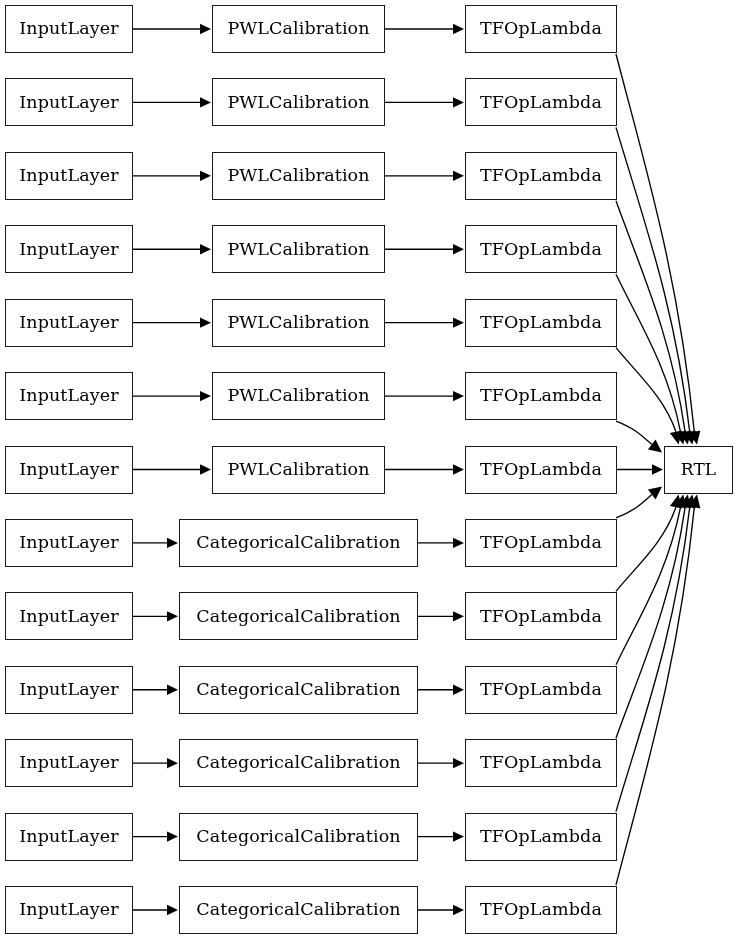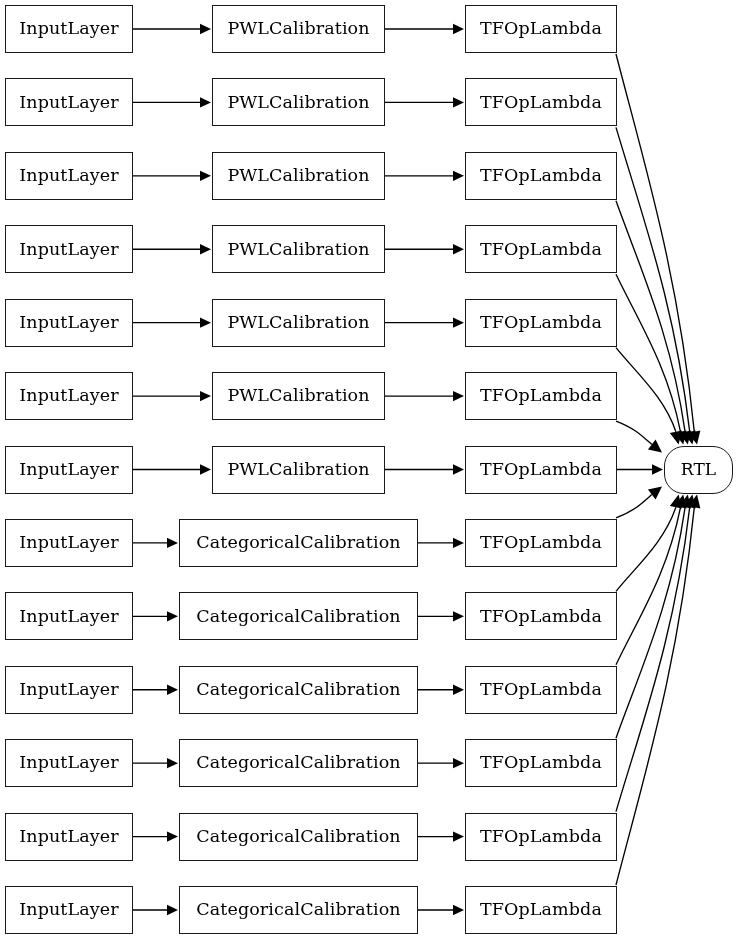--- a/index.html
+++ b/index.html
@@ -248,18 +248,18 @@
       </div>
       <div class="gnode" style="left: 5px; top: 886px; width: 128px; height: 48px;">
         <span>InputLayer</span>
       </div>
       <div class="gnode" style="left: 179px; top: 886px; width: 239px; height: 48px;">
         <span>CategoricalCalibration</span>
       </div>
       <div class="gnode" style="left: 465px; top: 886px; width: 152px; height: 48px;">
         <span>TFOpLambda</span>
       </div>
-      <div class="gnode rtl" style="left: 664px; top: 445.5px; width: 69px; height: 48px; border-radius: 20px;">
+      <div class="gnode rtl" style="left: 664px; top: 445.5px; width: 69px; height: 48px;">
         <span>RTL</span>
       </div>
     </div>
 
 </div>
 
 </body></html>

